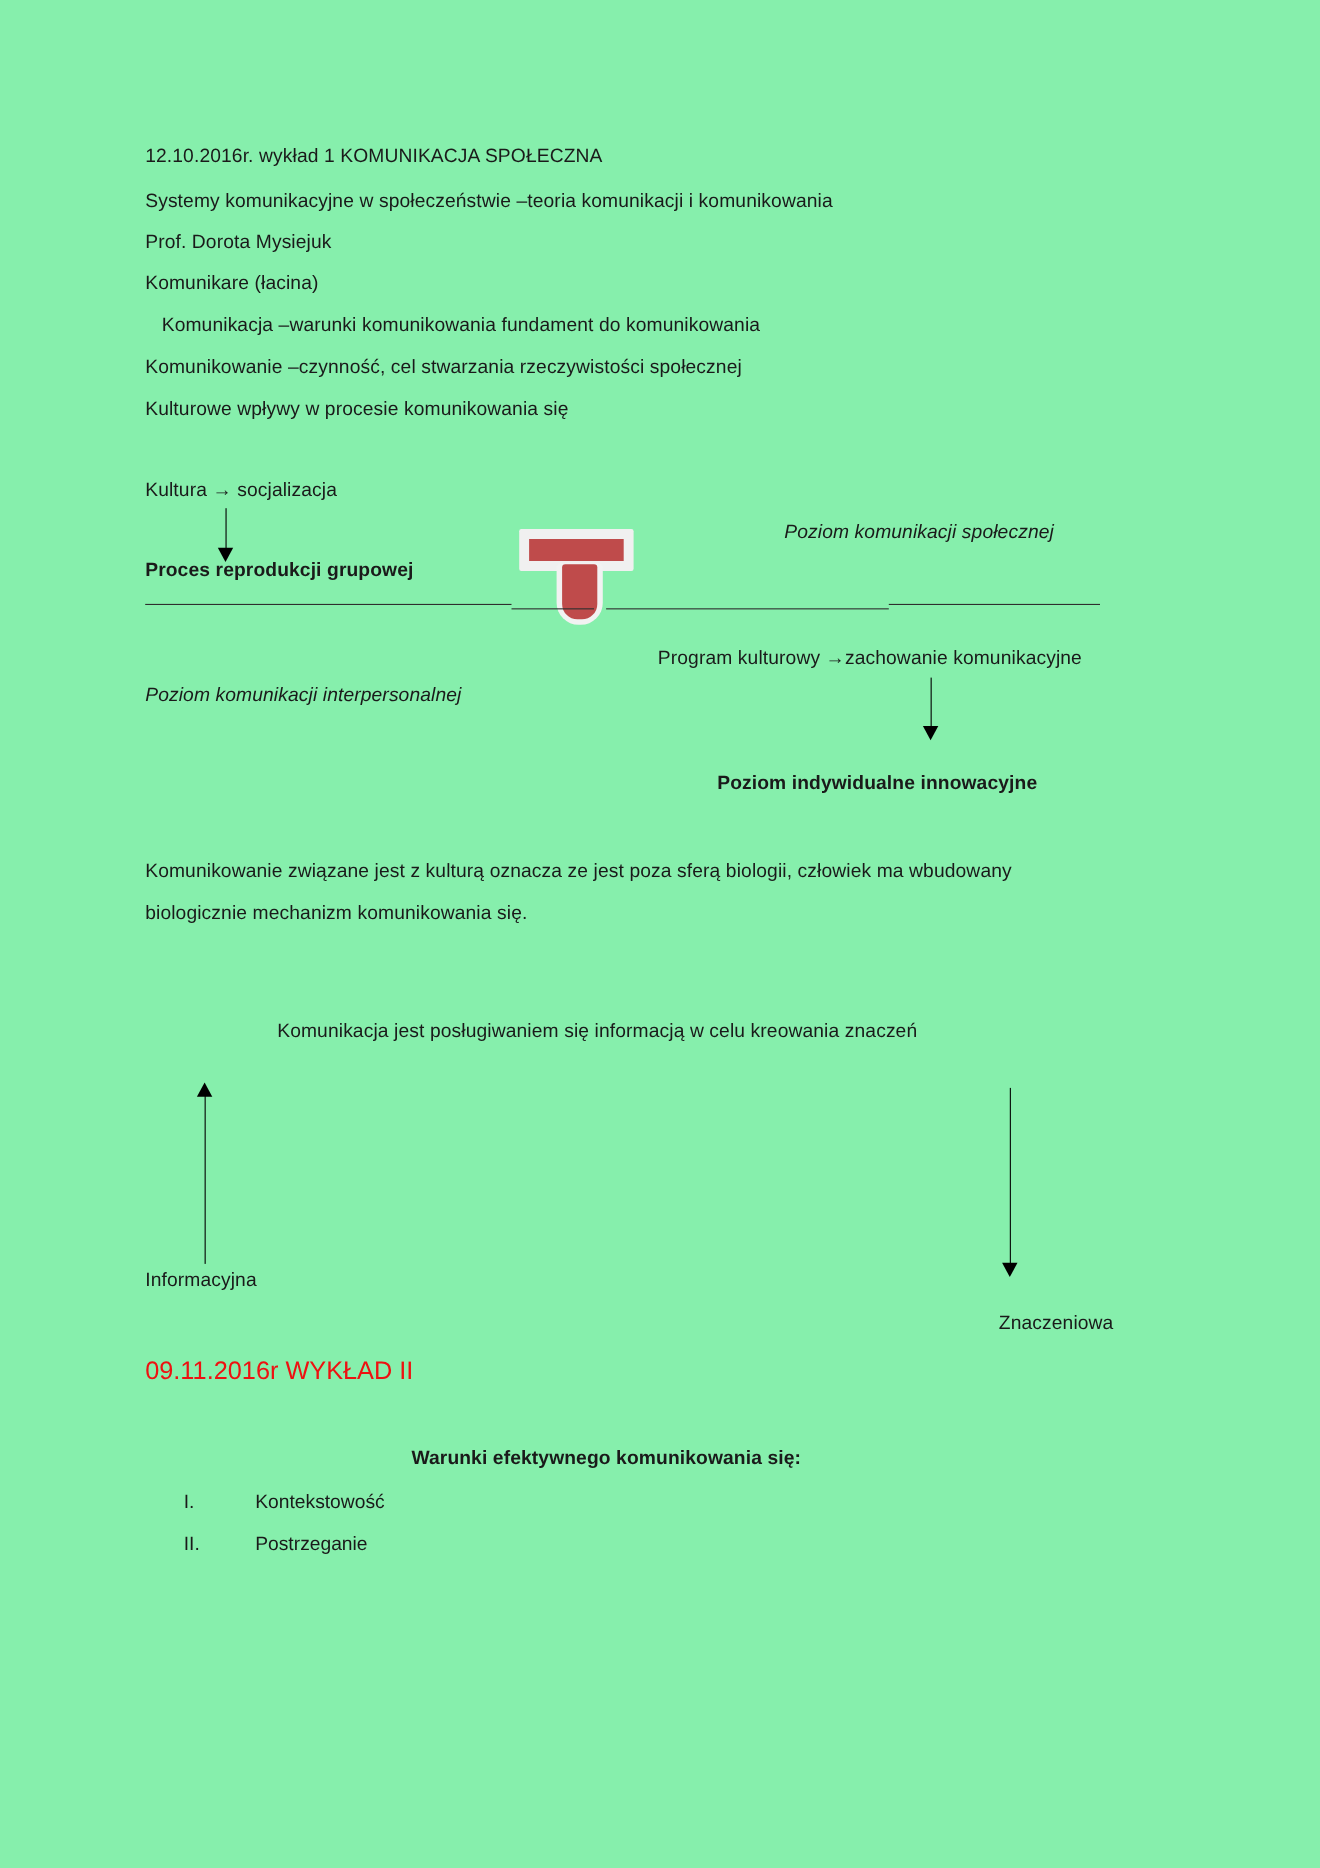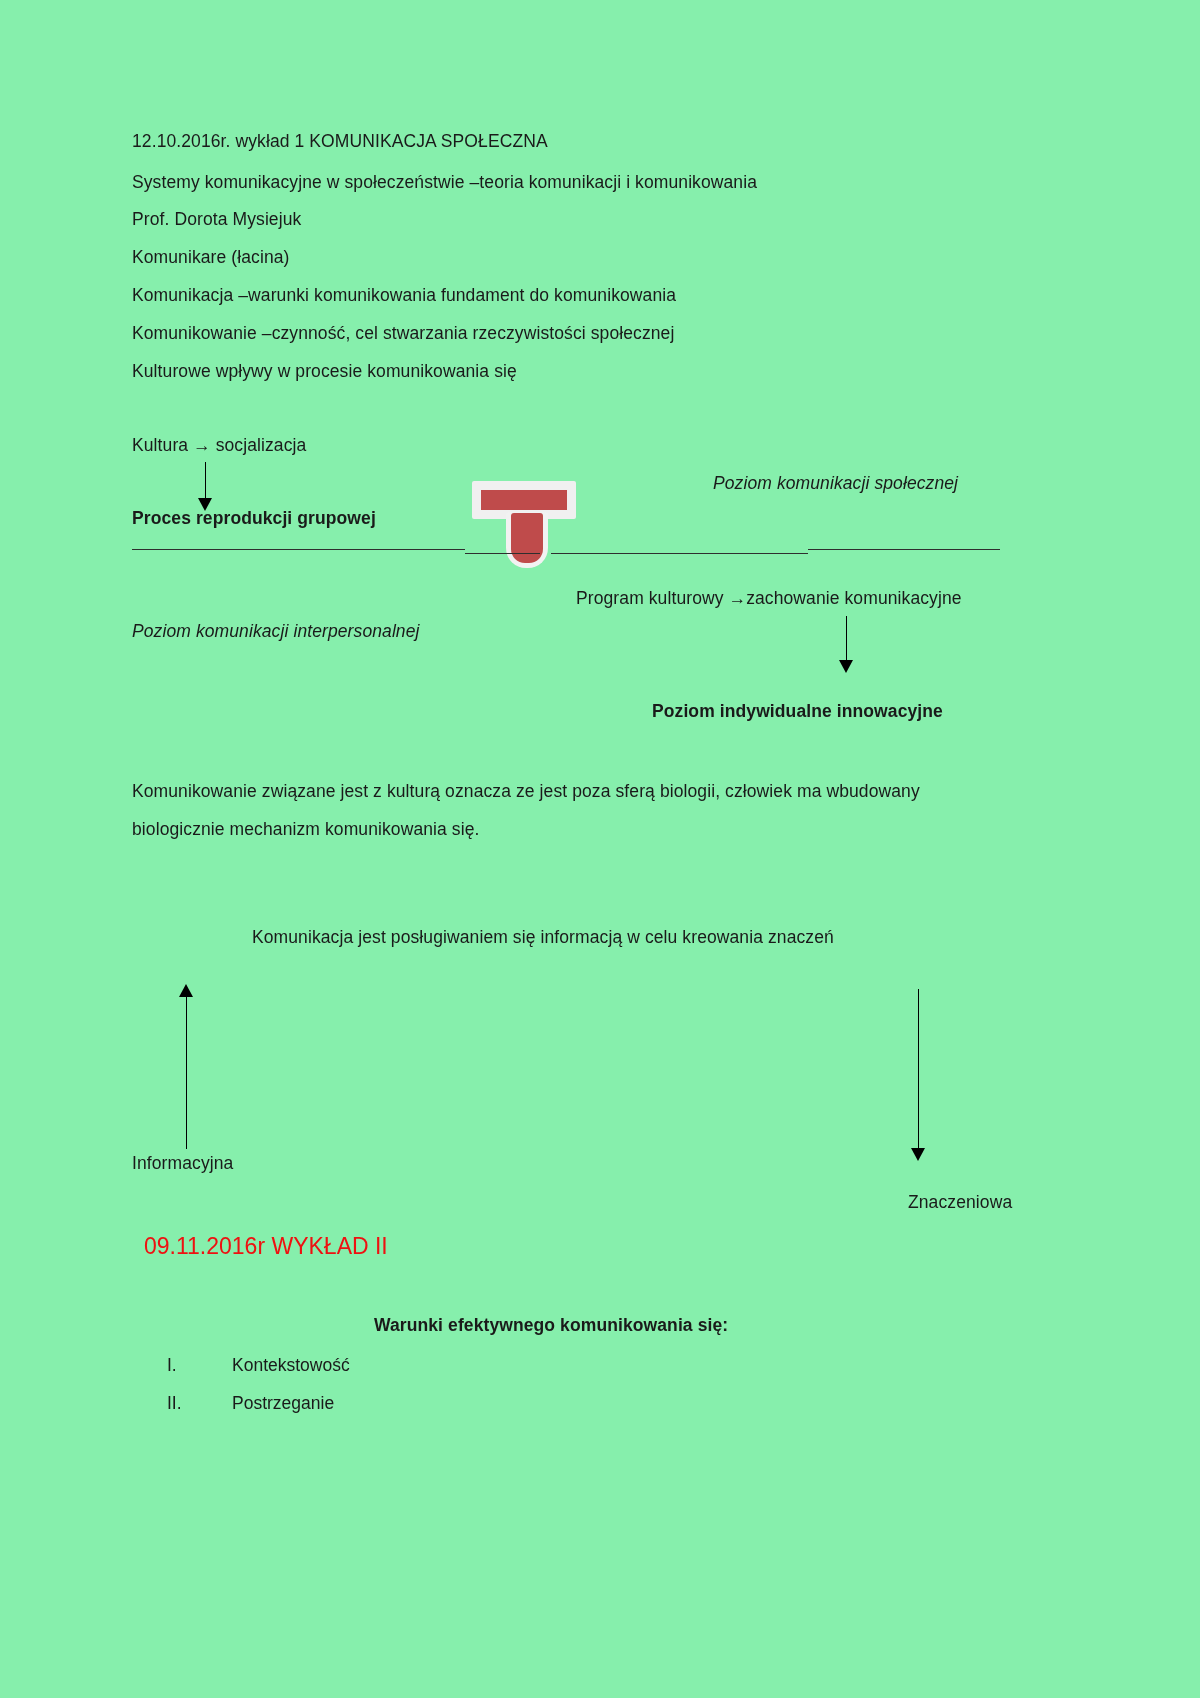--- a/index.html
+++ b/index.html
@@ -109,21 +109,21 @@
 
   <div>
     <div class="para at" style="left:132px; top:133px;">12.10.2016r. wykład 1 KOMUNIKACJA SPOŁECZNA</div>
 
     <div class="para at" style="left:132px; top:174px;">Systemy komunikacyjne w społeczeństwie –teoria komunikacji i komunikowania</div>
 
     <div class="para at" style="left:132px; top:211px;">Prof. Dorota Mysiejuk</div>
 
     <div class="para at" style="left:132px; top:249px;text-align:right;">Komunikare (łacina)</div>
 
-    <div class="para at" style="left:132px; top:287px;text-align:right;">Komunikacja –warunki komunikowania fundament do komunikowania</div>
+    <div class="para at" style="left:147px; top:287px;text-align:right;">Komunikacja –warunki komunikowania fundament do komunikowania</div>
 
     <div class="para at" style="left:132px; top:325px;">Komunikowanie –czynność, cel stwarzania rzeczywistości społecznej</div>
 
     <div class="para at" style="left:132px; top:363px;">Kulturowe wpływy w procesie komunikowania się</div>
   </div>
 
   <div>
 
     <div class="para at" style="left:132px; top:437px;">Kultura → socjalizacja</div>
 
@@ -139,21 +139,21 @@
       <div class="pin-bar"></div>
       <div class="pin-tongue-halo"></div>
       <div class="pin-tongue"></div>
     </div>
 
     <div class="rule-seg" style="left:132px; top:549px; width:333px;"></div>
     <div class="rule-seg" style="left:465px; top:553px; width:75px;"></div>
     <div class="rule-seg" style="left:551px; top:553px; width:257px;"></div>
     <div class="rule-seg" style="left:808px; top:549px; width:192px;"></div>
 
-    <div class="para at" style="left:576px; top:590px;text-align:center;">Program kulturowy →zachowanie komunikacyjne</div>
+    <div class="para at" style="left:598px; top:590px;text-align:center;">Program kulturowy →zachowanie komunikacyjne</div>
 
     <div class="para italic at" style="left:132px; top:623px;">Poziom komunikacji interpersonalnej</div>
 
     <div class="arrow-v" style="left:846px; top:616px; height:52px;"></div>
     <div class="arrow-head-down" style="left:839px; top:660px;"></div>
 
     <div class="para bold at" style="left:652px; top:703px;">Poziom indywidualne innowacyjne</div>
   </div>
 
   <div>
@@ -170,21 +170,21 @@
 
     <div class="para at" style="left:132px; top:1155px;">Informacyjna</div>
 
     <div class="arrow-v" style="left:918px; top:989px; height:167px;"></div>
     <div class="arrow-head-down" style="left:911px; top:1148px;"></div>
 
     <div class="para at" style="left:868px; top:1194px;margin-left:40px;">Znaczeniowa</div>
   </div>
 
   <div>
-    <div class="red-head at" style="left:144px; top:1233px;">09.11.2016r WYKŁAD II</div>
+    <div class="red-head at" style="left:132px; top:1233px;">09.11.2016r WYKŁAD II</div>
 
     <div class="para bold at" style="left:374px; top:1317px;">Warunki efektywnego komunikowania się:</div>
 
     <div>
       <div class="list-row" style="left:0; top:1355px; width:100%;">
         <span class="list-num" style="left:167px;">I.</span>
         <span class="list-txt" style="left:232px;">Kontekstowość</span>
       </div>
 
       <div class="list-row" style="left:0; top:1393px; width:100%;">

